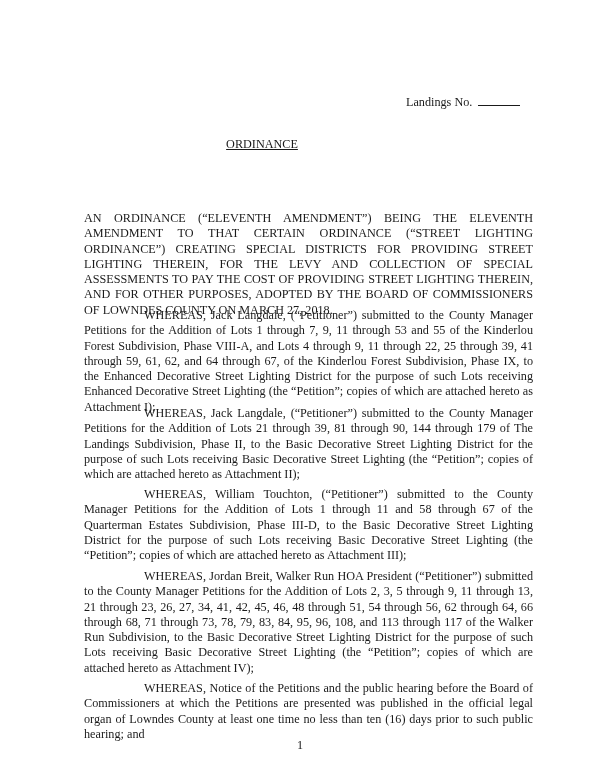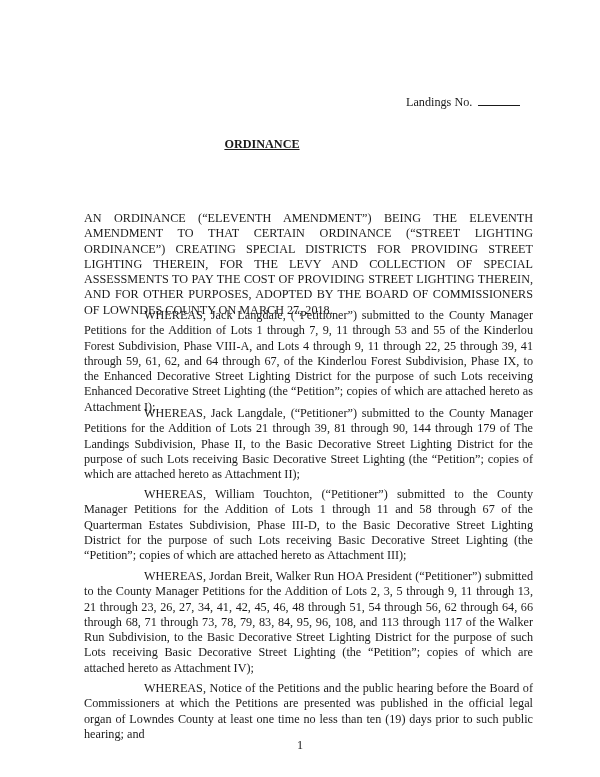--- a/index.html
+++ b/index.html
@@ -1,21 +1,21 @@
 <!DOCTYPE html>
 <html><head>
   <meta charset="utf-8">
   <style>
     html, body { margin: 0; padding: 0; background: #ffffff; }
     body { width: 600px; height: 777px; position: relative; overflow: hidden;
       font-family: "Liberation Serif", "DejaVu Serif", serif; color: #1a1a1a; }
     .ordno { position: absolute; top: 95px; left: 406px; font-size: 12.2px; }
     .ordno .blank { display: inline-block; width: 42px; border-bottom: 1px solid #1a1a1a; margin-left: 6px; height: 10px; vertical-align: baseline; }
     .title { position: absolute; top: 137px; left: 0; width: 524px; text-align: center;
-      font-size: 12.2px; font-weight: bold; text-decoration: underline; }
+      font-size: 12.2px; font-weight: normal; text-decoration: underline; }
     .para { position: absolute; left: 84px; width: 449px; font-size: 12.2px; line-height: 15.3px;
       text-align: justify; }
     .caption { top: 179px; text-align: justify; margin-top: 32px; }
     .indent { text-indent: 60px; margin-top: 41px; }
     .pagenum { position: absolute; top: 738px; left: 0; width: 600px; text-align: center; font-size: 12.2px; }
   </style>
 </head>
 <body>
 
 <div class="ordno">
@@ -23,15 +23,15 @@
 </div>
 
 <div class="title">ORDINANCE</div>
 
 <div class="para caption">AN ORDINANCE (“ELEVENTH AMENDMENT”) BEING THE ELEVENTH AMENDMENT TO THAT CERTAIN ORDINANCE (“STREET LIGHTING ORDINANCE”) CREATING SPECIAL DISTRICTS FOR PROVIDING STREET LIGHTING THEREIN, FOR THE LEVY AND COLLECTION OF SPECIAL ASSESSMENTS TO PAY THE COST OF PROVIDING STREET LIGHTING THEREIN, AND FOR OTHER PURPOSES, ADOPTED BY THE BOARD OF COMMISSIONERS OF LOWNDES COUNTY ON MARCH 27, 2018.</div>
 
 <div class="para indent" style="top:267px">WHEREAS, Jack Langdale, (“Petitioner”) submitted to the County Manager Petitions for the Addition of Lots 1 through 7, 9, 11 through 53 and 55 of the Kinderlou Forest Subdivision, Phase VIII-A, and Lots 4 through 9, 11 through 22, 25 through 39, 41 through 59, 61, 62, and 64 through 67,  of the Kinderlou Forest Subdivision, Phase IX, to the Enhanced Decorative Street Lighting District for the purpose of such Lots receiving Enhanced Decorative Street Lighting (the “Petition”; copies of which are attached hereto as Attachment I);</div>
 <div class="para indent" style="top:365px">WHEREAS, Jack Langdale, (“Petitioner”) submitted to the County Manager Petitions for the Addition of Lots 21 through 39, 81 through 90, 144 through 179 of The Landings Subdivision, Phase II, to the Basic Decorative Street Lighting District for the purpose of such Lots receiving Basic Decorative Street Lighting (the “Petition”; copies of which are attached hereto as Attachment II);</div>
 <div class="para indent" style="top:446px">WHEREAS, William Touchton, (“Petitioner”) submitted to the County Manager Petitions for the Addition of Lots 1 through 11 and 58 through 67 of the Quarterman Estates Subdivision, Phase III-D, to the Basic Decorative Street Lighting District for the purpose of such Lots receiving Basic Decorative Street Lighting (the “Petition”; copies of which are attached hereto as Attachment III);</div>
 <div class="para indent" style="top:528px">WHEREAS, Jordan Breit, Walker Run HOA President (“Petitioner”) submitted to the County Manager Petitions for the Addition of Lots 2, 3, 5 through 9, 11 through 13, 21 through 23, 26, 27, 34, 41, 42, 45, 46, 48 through 51, 54 through 56, 62 through 64, 66 through 68, 71 through 73, 78, 79, 83, 84, 95, 96, 108, and 113 through 117 of the Walker Run Subdivision, to the Basic Decorative Street Lighting District for the purpose of such Lots receiving Basic Decorative Street Lighting (the “Petition”; copies of which are attached hereto as Attachment IV);</div>
-<div class="para indent" style="top:640px">WHEREAS, Notice of the Petitions and the public hearing before the Board of Commissioners at which the Petitions are presented was published in the official legal organ of Lowndes County at least one time no less than ten (19) days prior to such public hearing; and</div>
+<div class="para indent" style="top:640px">WHEREAS, Notice of the Petitions and the public hearing before the Board of Commissioners at which the Petitions are presented was published in the official legal organ of Lowndes County at least one time no less than ten (16) days prior to such public hearing; and</div>
 
 <div class="pagenum">1</div>
 
 </body></html>

